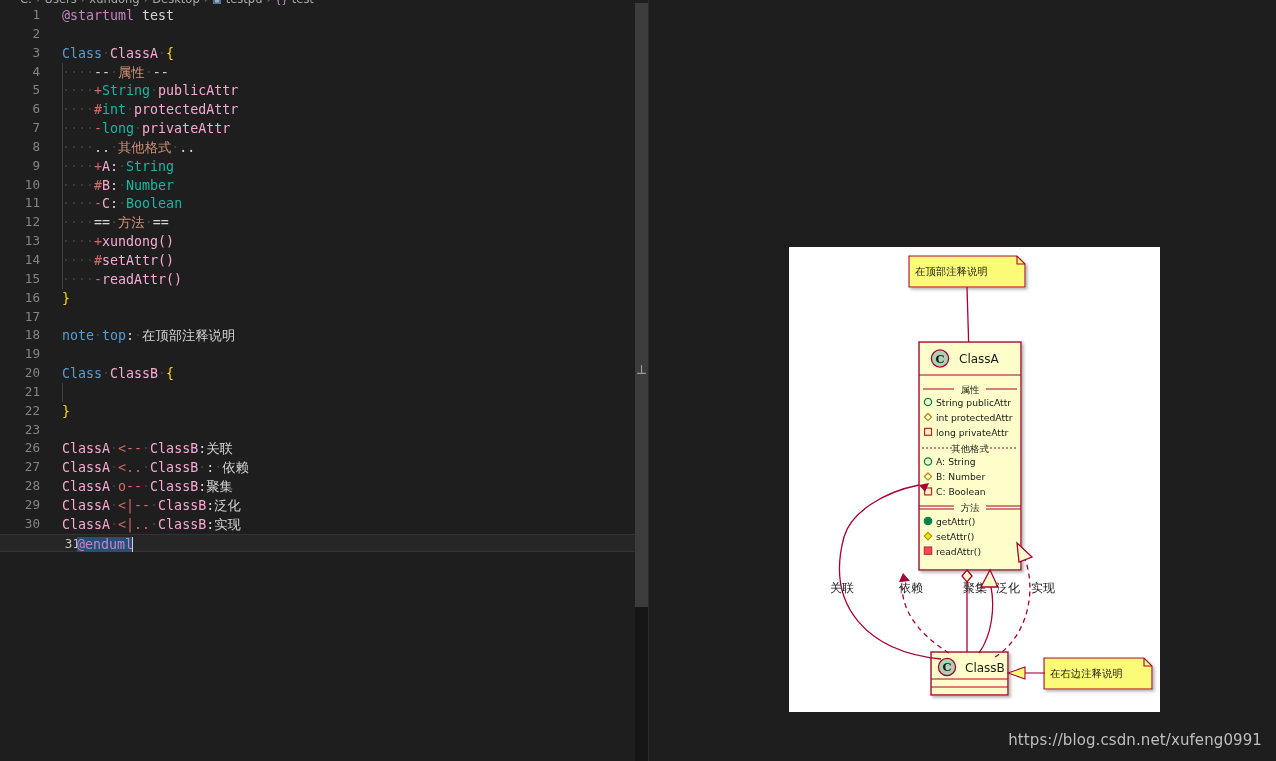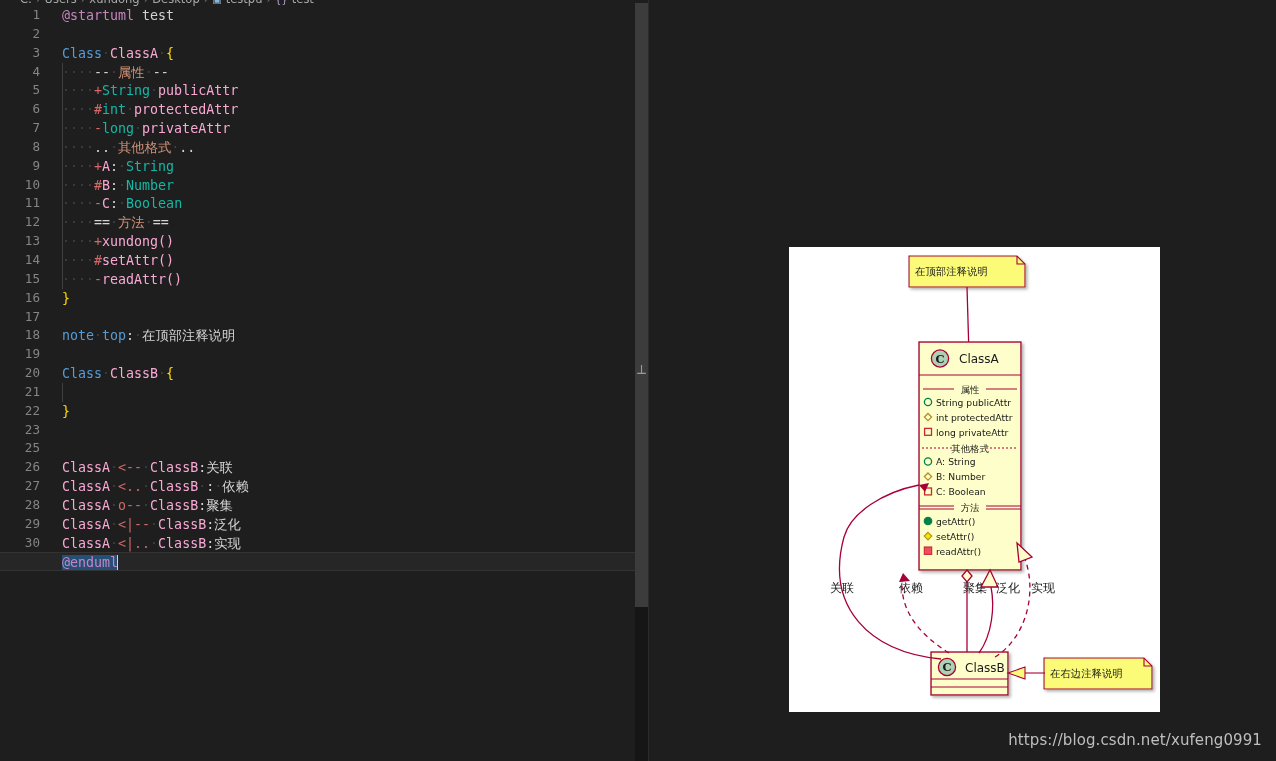--- a/index.html
+++ b/index.html
@@ -91,21 +91,21 @@
   
   .t-key    { color: #569cd6; }
   .t-id     { color: #f9a8d4; }
   .t-plain  { color: #d4d4d4; }
   .t-pre    { color: #c586c0; }
   .t-str    { color: #ce9178; }
   .t-green  { color: #14b8a6; }
   .t-arrow  { color: #d16969; }
   .t-dots   { color: #404040; }
   .t-brace  { color: #ffd700; }
-  .t-sel    { background: #264f78; }
+  .t-sel    { background: #264f78; margin-left: 15px; }
 
   .caret {
     display: inline-block;
     width: 0; height: 15px;
     border-left: 1.5px solid #d4d4d4;
     vertical-align: -3px;
     margin-left: -1px;
   }
 
   
@@ -233,21 +233,20 @@
         <div class="code-line"><span class="ln">14</span><span class="guide"></span><span class="ltxt"><span class="t-dots">····</span><span class="t-arrow">#</span><span class="t-id">setAttr()</span></span></div>
         <div class="code-line"><span class="ln">15</span><span class="guide"></span><span class="ltxt"><span class="t-dots">····</span><span class="t-arrow">-</span><span class="t-id">readAttr()</span></span></div>
         <div class="code-line"><span class="ln">16</span><span class="ltxt"><span class="t-brace">}</span></span></div>
         <div class="code-line"><span class="ln">17</span><span class="ltxt"><span class="t-plain"></span></span></div>
         <div class="code-line"><span class="ln">18</span><span class="ltxt"><span class="t-key">note</span><span class="t-dots">·</span><span class="t-key">top</span><span class="t-plain">:</span><span class="t-dots">·</span><span class="t-plain">在顶部注释说明</span></span></div>
         <div class="code-line"><span class="ln">19</span><span class="ltxt"><span class="t-plain"></span></span></div>
         <div class="code-line"><span class="ln">20</span><span class="ltxt"><span class="t-key">Class</span><span class="t-dots">·</span><span class="t-id">ClassB</span><span class="t-dots">·</span><span class="t-brace">{</span></span></div>
         <div class="code-line"><span class="ln">21</span><span class="guide"></span><span class="ltxt"><span class="t-plain"></span></span></div>
         <div class="code-line"><span class="ln">22</span><span class="ltxt"><span class="t-brace">}</span></span></div>
         <div class="code-line"><span class="ln">23</span><span class="ltxt"><span class="t-plain"></span></span></div>
-        <div class="code-line"><span class="ln">25</span><span class="ltxt"><span class="t-plain"></span></span></div>
         <div class="code-line"><span class="ln">26</span><span class="ltxt"><span class="t-id">ClassA</span><span class="t-dots">·</span><span class="t-arrow">&lt;--</span><span class="t-dots">·</span><span class="t-id">ClassB</span><span class="t-plain">:</span><span class="t-plain">关联</span></span></div>
         <div class="code-line"><span class="ln">27</span><span class="ltxt"><span class="t-id">ClassA</span><span class="t-dots">·</span><span class="t-arrow">&lt;..</span><span class="t-dots">·</span><span class="t-id">ClassB</span><span class="t-dots">·</span><span class="t-plain">:</span><span class="t-dots">·</span><span class="t-plain">依赖</span></span></div>
         <div class="code-line"><span class="ln">28</span><span class="ltxt"><span class="t-id">ClassA</span><span class="t-dots">·</span><span class="t-arrow">o--</span><span class="t-dots">·</span><span class="t-id">ClassB</span><span class="t-plain">:</span><span class="t-plain">聚集</span></span></div>
         <div class="code-line"><span class="ln">29</span><span class="ltxt"><span class="t-id">ClassA</span><span class="t-dots">·</span><span class="t-arrow">&lt;|--</span><span class="t-dots">·</span><span class="t-id">ClassB</span><span class="t-plain">:</span><span class="t-plain">泛化</span></span></div>
         <div class="code-line"><span class="ln">30</span><span class="ltxt"><span class="t-id">ClassA</span><span class="t-dots">·</span><span class="t-arrow">&lt;|..</span><span class="t-dots">·</span><span class="t-id">ClassB</span><span class="t-plain">:</span><span class="t-plain">实现</span></span></div>
         <div class="code-line active"><span class="ln">31</span><span class="ltxt"><span class="t-pre t-sel">@enduml</span><span class="caret"></span></span></div>
       </div>
   </div>
 
   <div class="scroll-strip">

